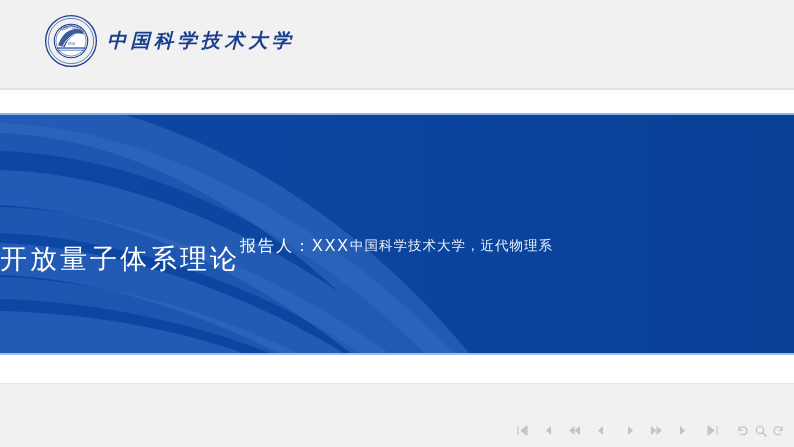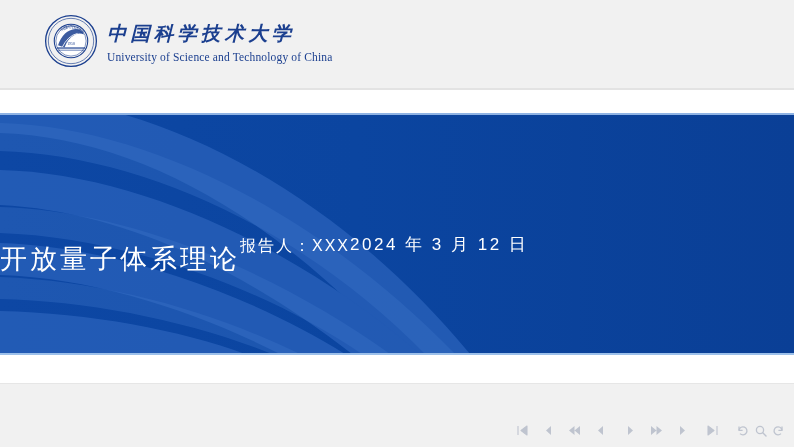--- a/index.html
+++ b/index.html
@@ -124,21 +124,20 @@
           <text x="50" y="26" text-anchor="middle" transform="rotate(25 50 50)">术</text>
           <text x="50" y="26" text-anchor="middle" transform="rotate(38 50 50)">大</text>
           <text x="50" y="26" text-anchor="middle" transform="rotate(51 50 50)">学</text>
         </g>
       </svg>
 
       <div class="logo-text">
         <svg class="logo-cn" viewBox="0 0 400 46" width="214" height="30">
           <text x="0" y="34" font-family="Liberation Serif, serif" font-size="36" font-style="italic" font-weight="bold" fill="#1b3f8f" letter-spacing="8">中国科学技术大学</text>
         </svg>
-        <div class="logo-en">University of Science and Technology of China</div>
       </div>
 
     </div>
   </div>
   <div class="header-rule"></div>
 
   <div class="page-sheet"></div>
   <div class="slide-edge-top"></div>
 
   <div class="slide">
@@ -160,21 +159,21 @@
       <g fill="#3a72c7" opacity=".38">
         <path d="M0,8 C150,12 320,100 455,239 L425,239 C300,112 140,40 0,36 Z"></path>
         <path d="M0,92 C135,96 280,160 390,239 L362,239 C260,170 120,122 0,118 Z"></path>
         <path d="M0,162 C110,166 215,198 300,239 L272,239 C190,206 90,186 0,184 Z"></path>
       </g>
     </svg>
 
     <div class="slide-text">
       <div class="slide-title">开放量子体系理论</div>
       <div class="slide-presenter">报告人：XXX</div>
-      <div class="slide-date">2024 年 3 月 12 日</div>
+      <div class="slide-affil">中国科学技术大学，近代物理系</div>
     </div>
   </div>
 
   <div class="slide-edge-bottom"></div>
 
   <div class="footer-area"></div>
 
   <div class="toolbar">
 
     <div class="tb-btn">

